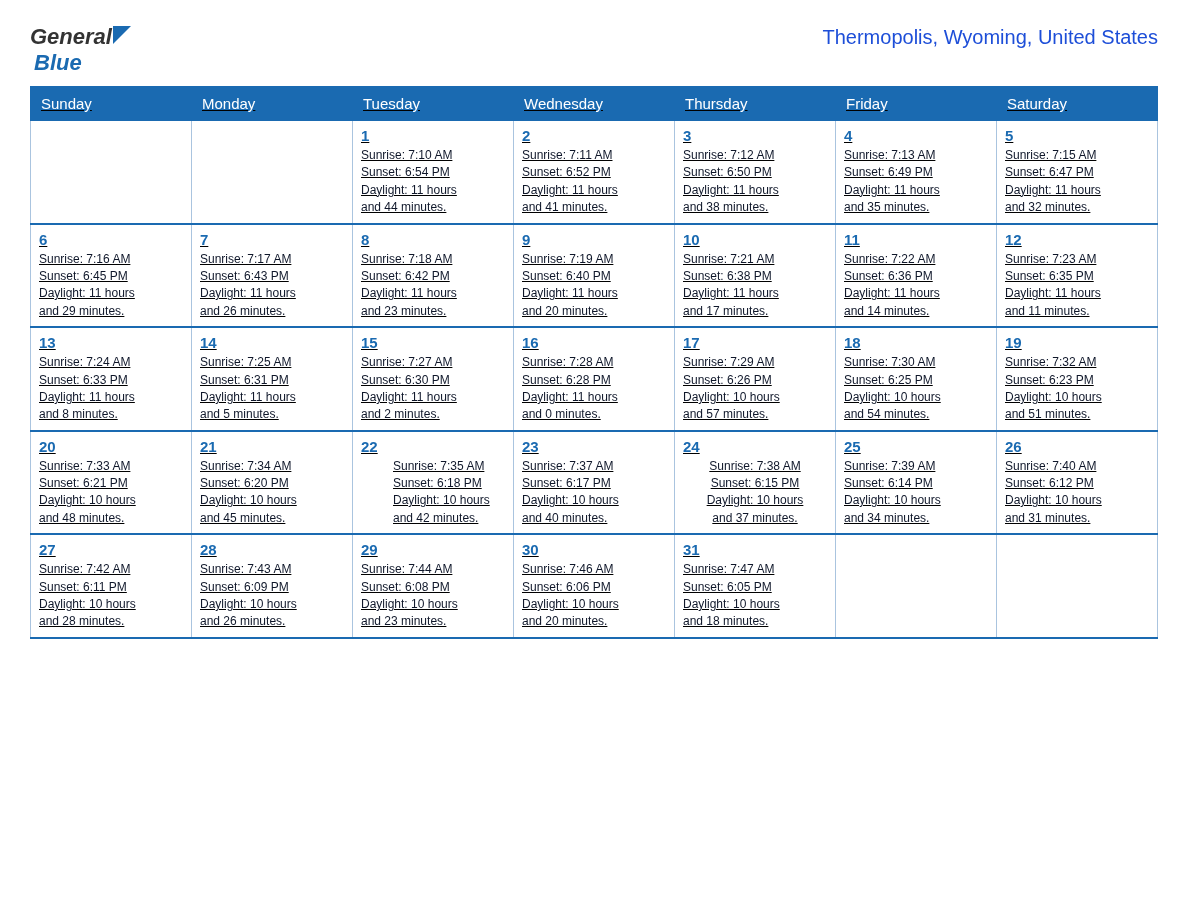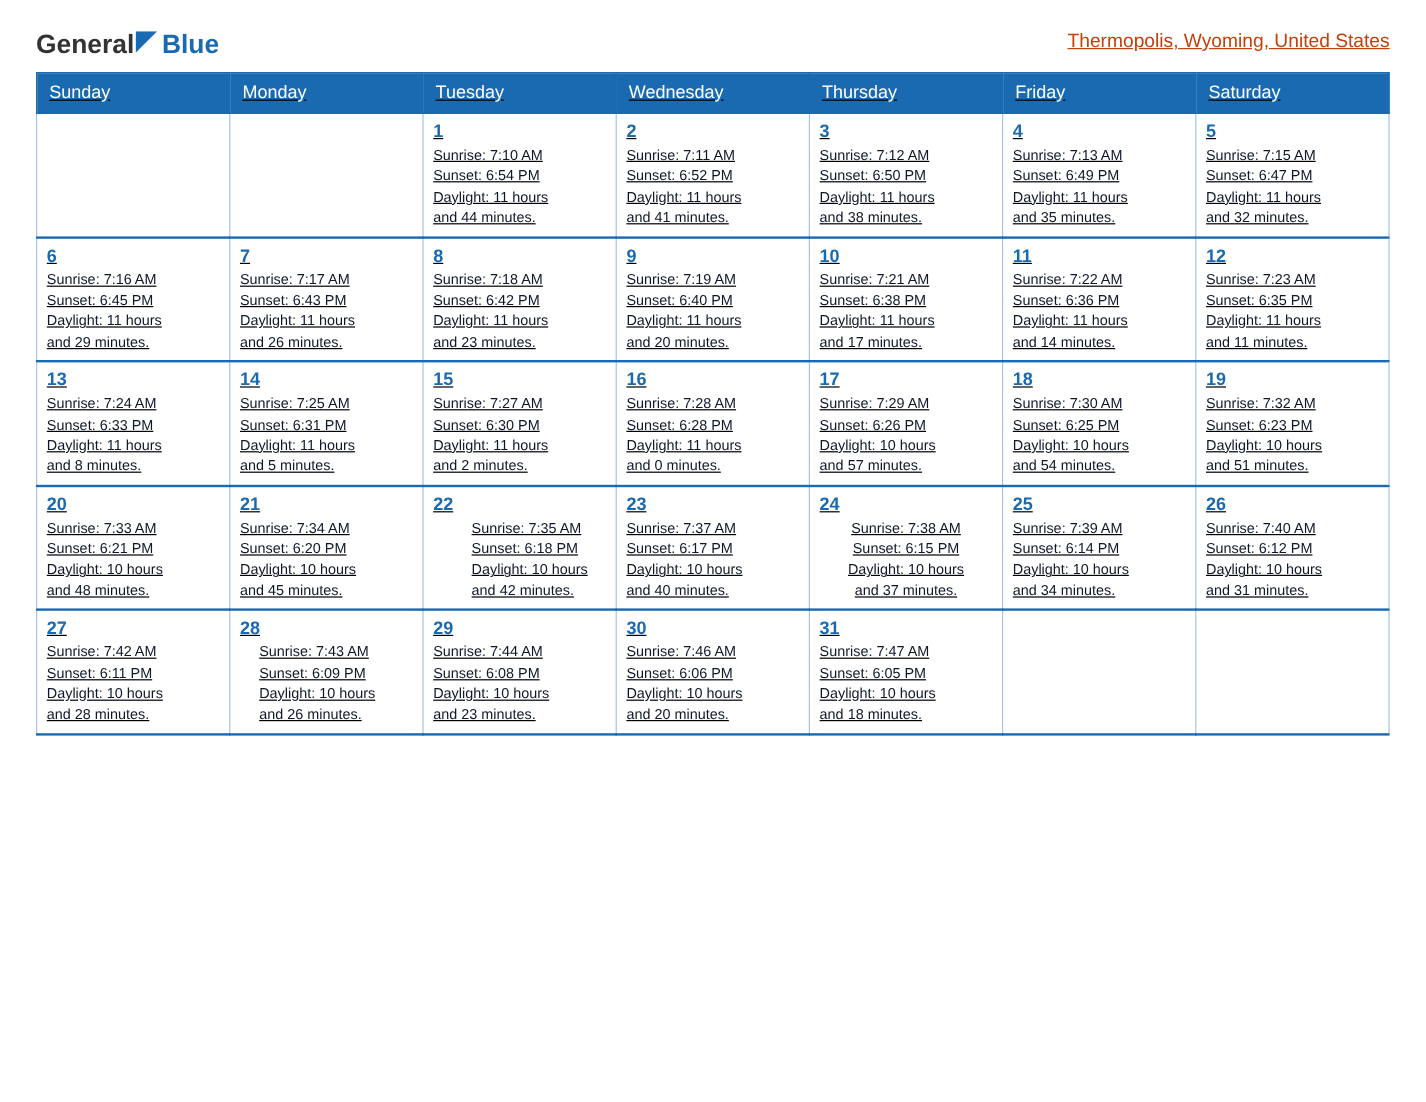--- a/index.html
+++ b/index.html
@@ -19,24 +19,23 @@
     .title-block {
       text-align: right;
     }
     .month-title {
       font-size: 52px;
       font-weight: 300;
       color: #333;
       line-height: 1.1;
     }
     .location-title {
-      font-size: 16px;
-      color: #c2410c;
+      font-size: 20px;
+      color: #1d4ed8;
       margin-top: 2px;
-      text-decoration: underline;
     }
     table {
       width: 100%;
       border-collapse: collapse;
       margin-top: 8px;
       text-decoration: underline;
     }
     thead tr th {
       background-color: #1a6ab1;
       color: #fff;
@@ -66,22 +65,23 @@
       line-height: 1.45;
     }
     .empty-cell {
       background: #fff;
     }
     tbody tr {
       border-bottom: 2px solid #1a6ab1;
     }
     .logo-wrapper {
       display: flex;
-      flex-direction: row;
+      flex-direction: column;
       align-items: flex-start;
+      font-style: italic;
     }
     .logo-line1 {
       display: flex;
       align-items: center;
     }
     .logo-line2 {
       display: flex;
       align-items: flex-start;
       margin-left: 4px;
     }
@@ -314,21 +314,21 @@
       <tr>
         <td>
           <span class="day-num">27</span>
           <div class="day-info" style="white-space: pre-line;">Sunrise: 7:42 AM
 Sunset: 6:11 PM
 Daylight: 10 hours
 and 28 minutes.</div>
         </td>
         <td>
           <span class="day-num">28</span>
-          <div class="day-info" style="white-space: pre-line; margin-left: 16px;">Sunrise: 7:43 AM
+          <div class="day-info" style="white-space: pre-line;">Sunrise: 7:43 AM
 Sunset: 6:09 PM
 Daylight: 10 hours
 and 26 minutes.</div>
         </td>
         <td>
           <span class="day-num">29</span>
           <div class="day-info" style="white-space: pre-line;">Sunrise: 7:44 AM
 Sunset: 6:08 PM
 Daylight: 10 hours
 and 23 minutes.</div>

